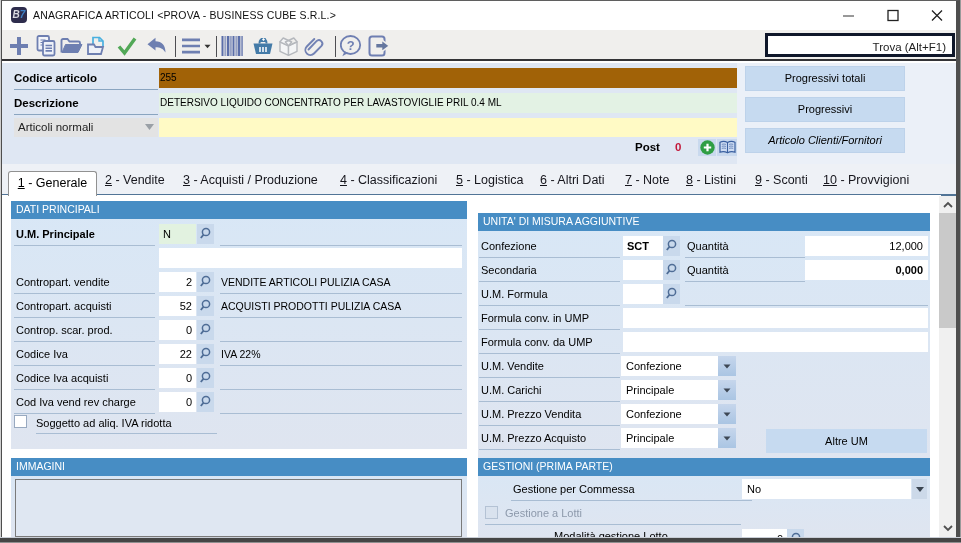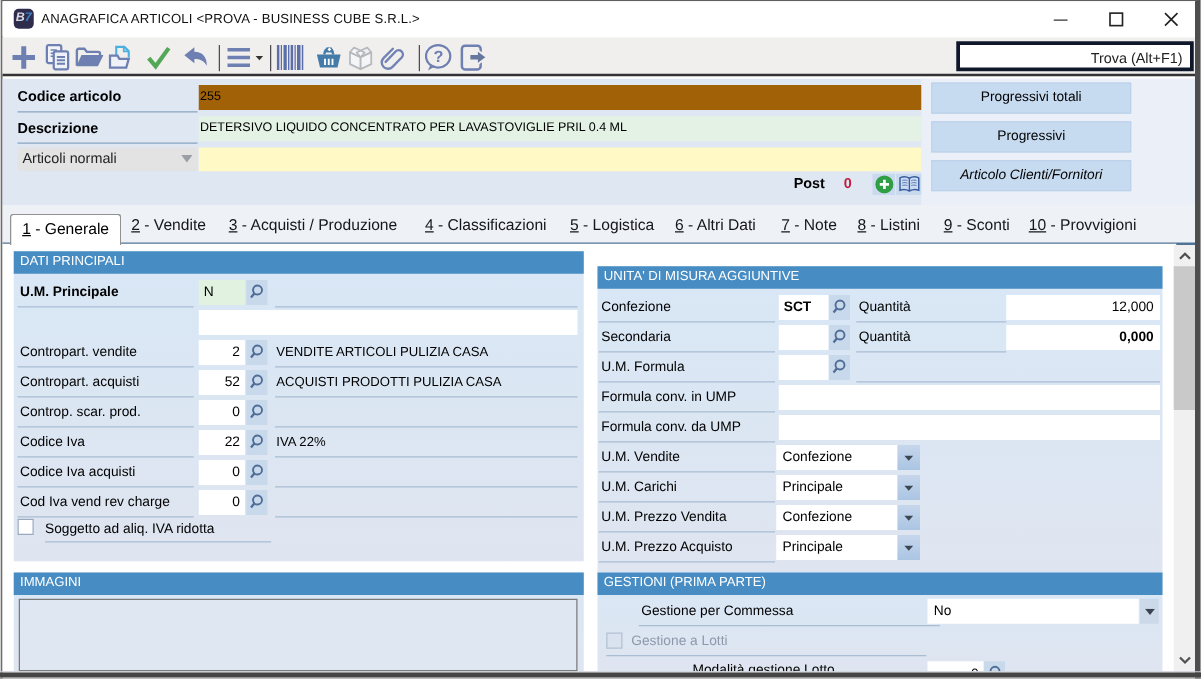--- a/index.html
+++ b/index.html
@@ -307,20 +307,21 @@
           <path d="M0.5 0.5h7L4 4.6z" fill="#3d4754"></path>
         </svg>
       </div>
       <div class="plabel" style="left: 1px; top: 215px; width: 141px;">U.M. Prezzo Acquisto</div>
       <div class="pinput" style="left: 143px; top: 215px; width: 97px; padding-left: 5px;">Principale</div>
       <div class="ddbtn" style="left: 240px; top: 215px;">
         <svg width="8" height="5" style="position:absolute;left:5px;top:8px;">
           <path d="M0.5 0.5h7L4 4.6z" fill="#3d4754"></path>
         </svg>
       </div>
+      <div class="abs" style="left: 288px; top: 216px; width: 161px; height: 24px; background: rgb(198, 218, 240); text-align: center; line-height: 24px;">Altre UM</div>
     </div>
 
   <div class="panel" style="left:9px; top:457px; width:456px; height:79px;">
     <div class="phead">IMMAGINI</div>
     <div class="abs" style="left:4px; top:21px; width:447px; height:58px; background:#dfe7f2; border:1px solid #7a7a7a;"></div>
   </div>
 
   <div class="panel" id="pgest" style="left:476px; top:457px; width:452px; height:79px;">
     <div class="phead">GESTIONI (PRIMA PARTE)</div>
   <div class="plabel" style="left: 1px; top: 21px; width: 241px; margin-left: 32px;">Gestione per Commessa</div>

